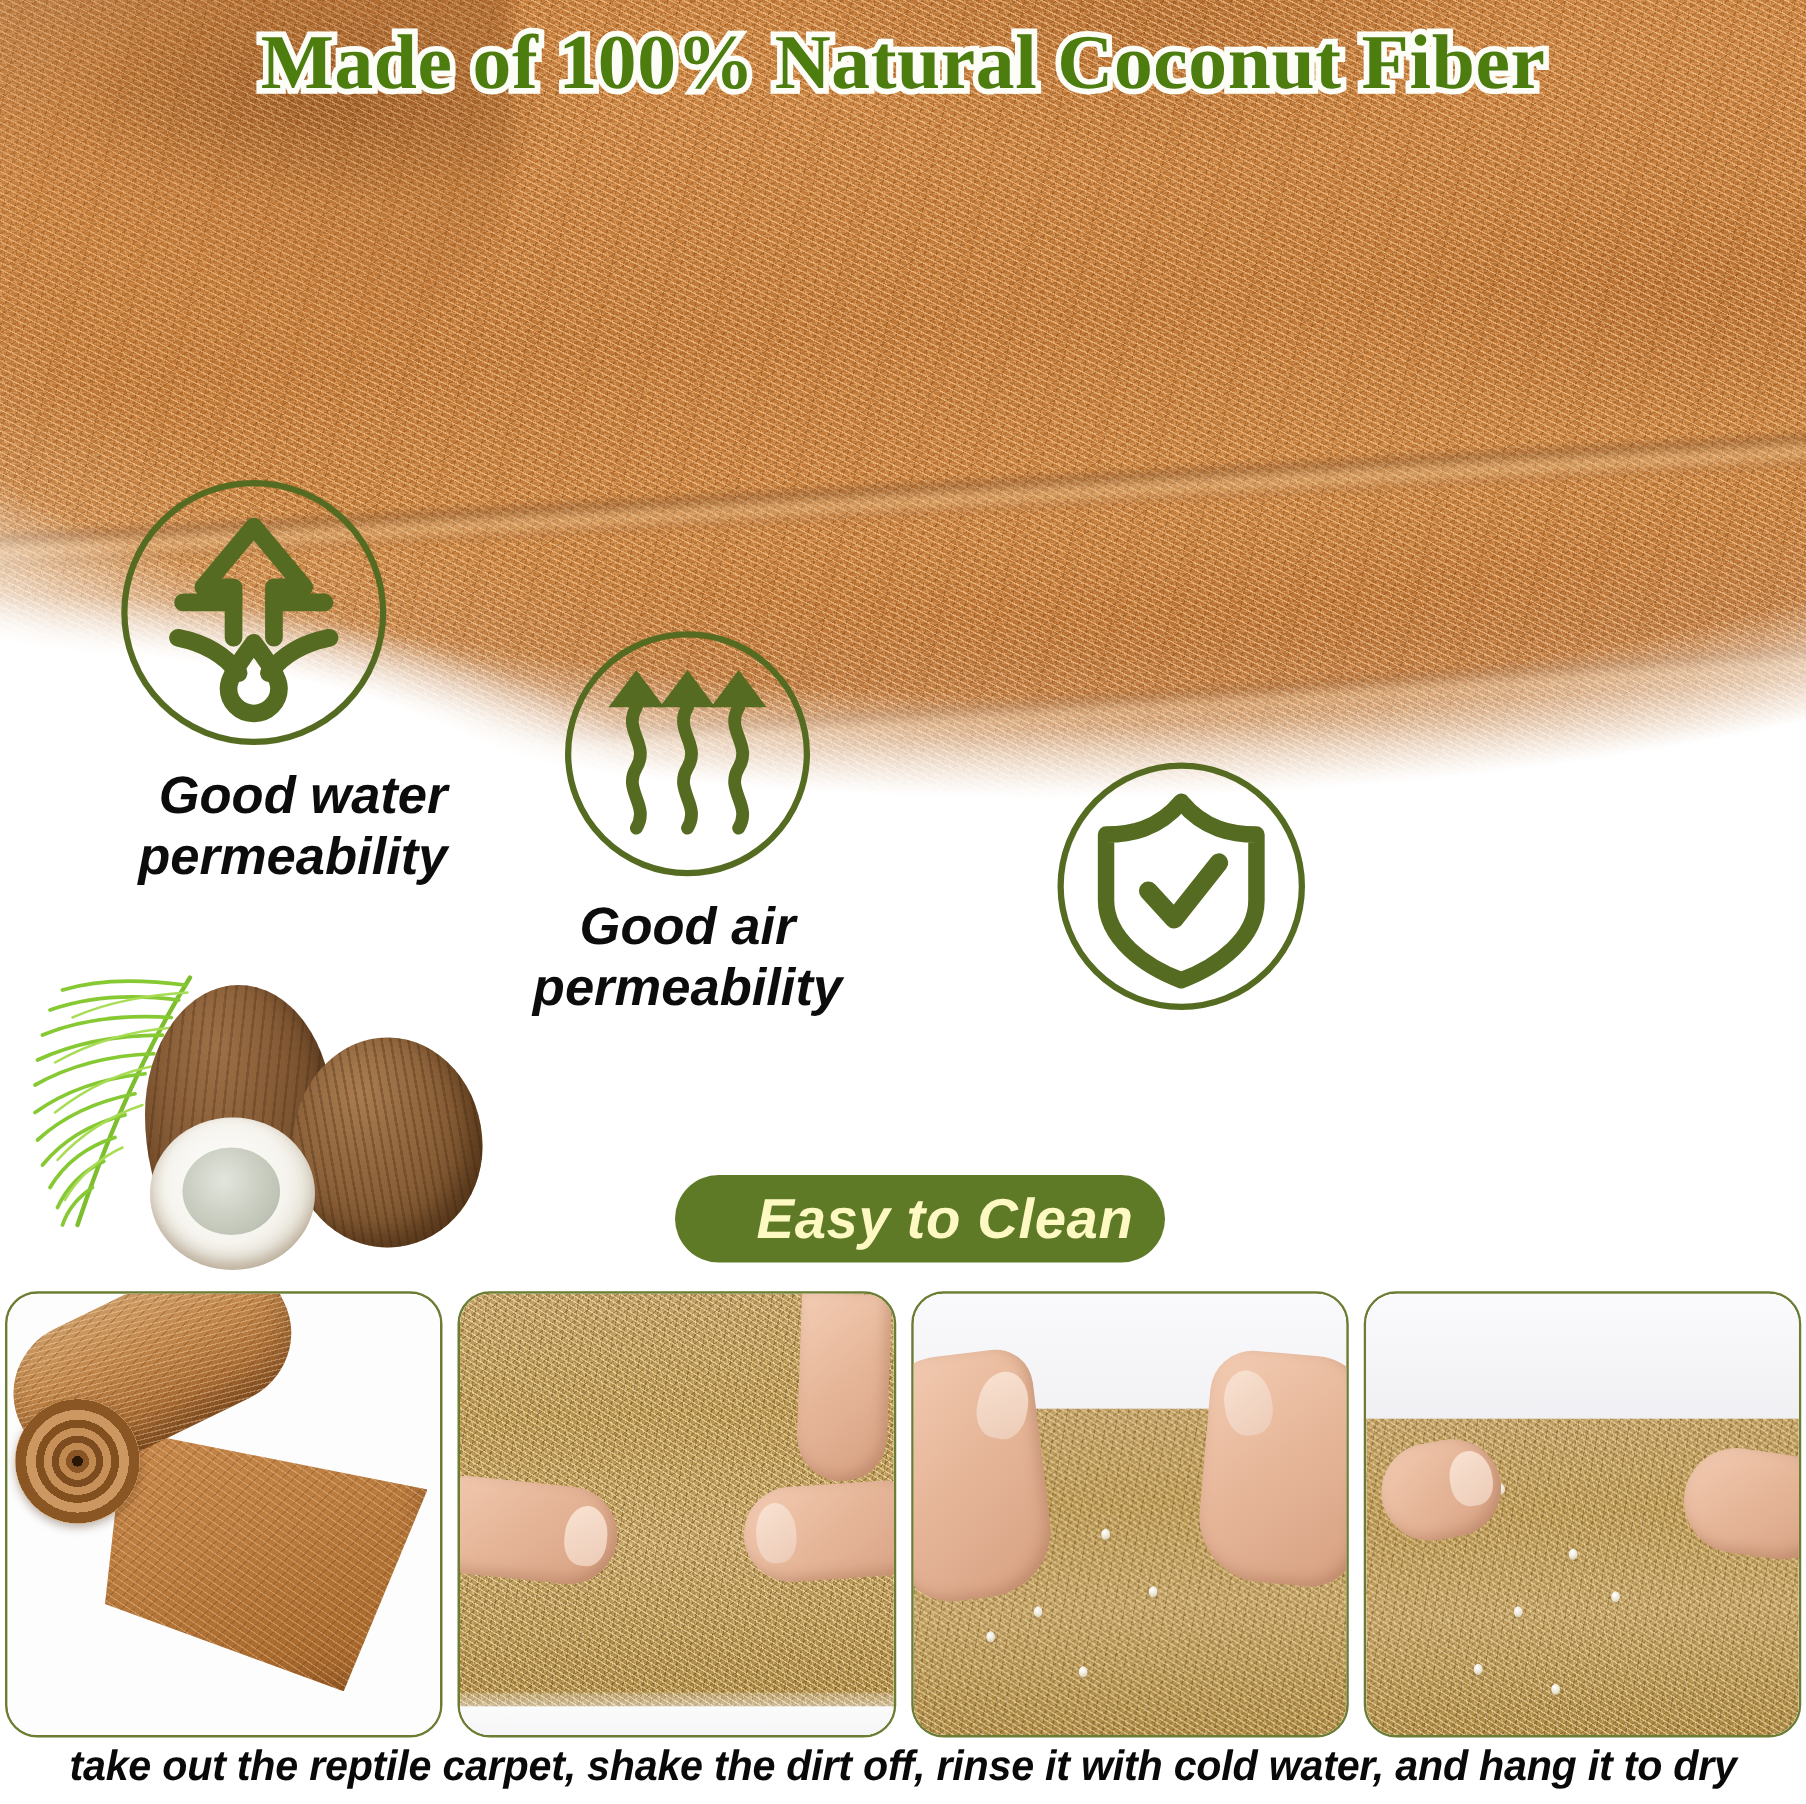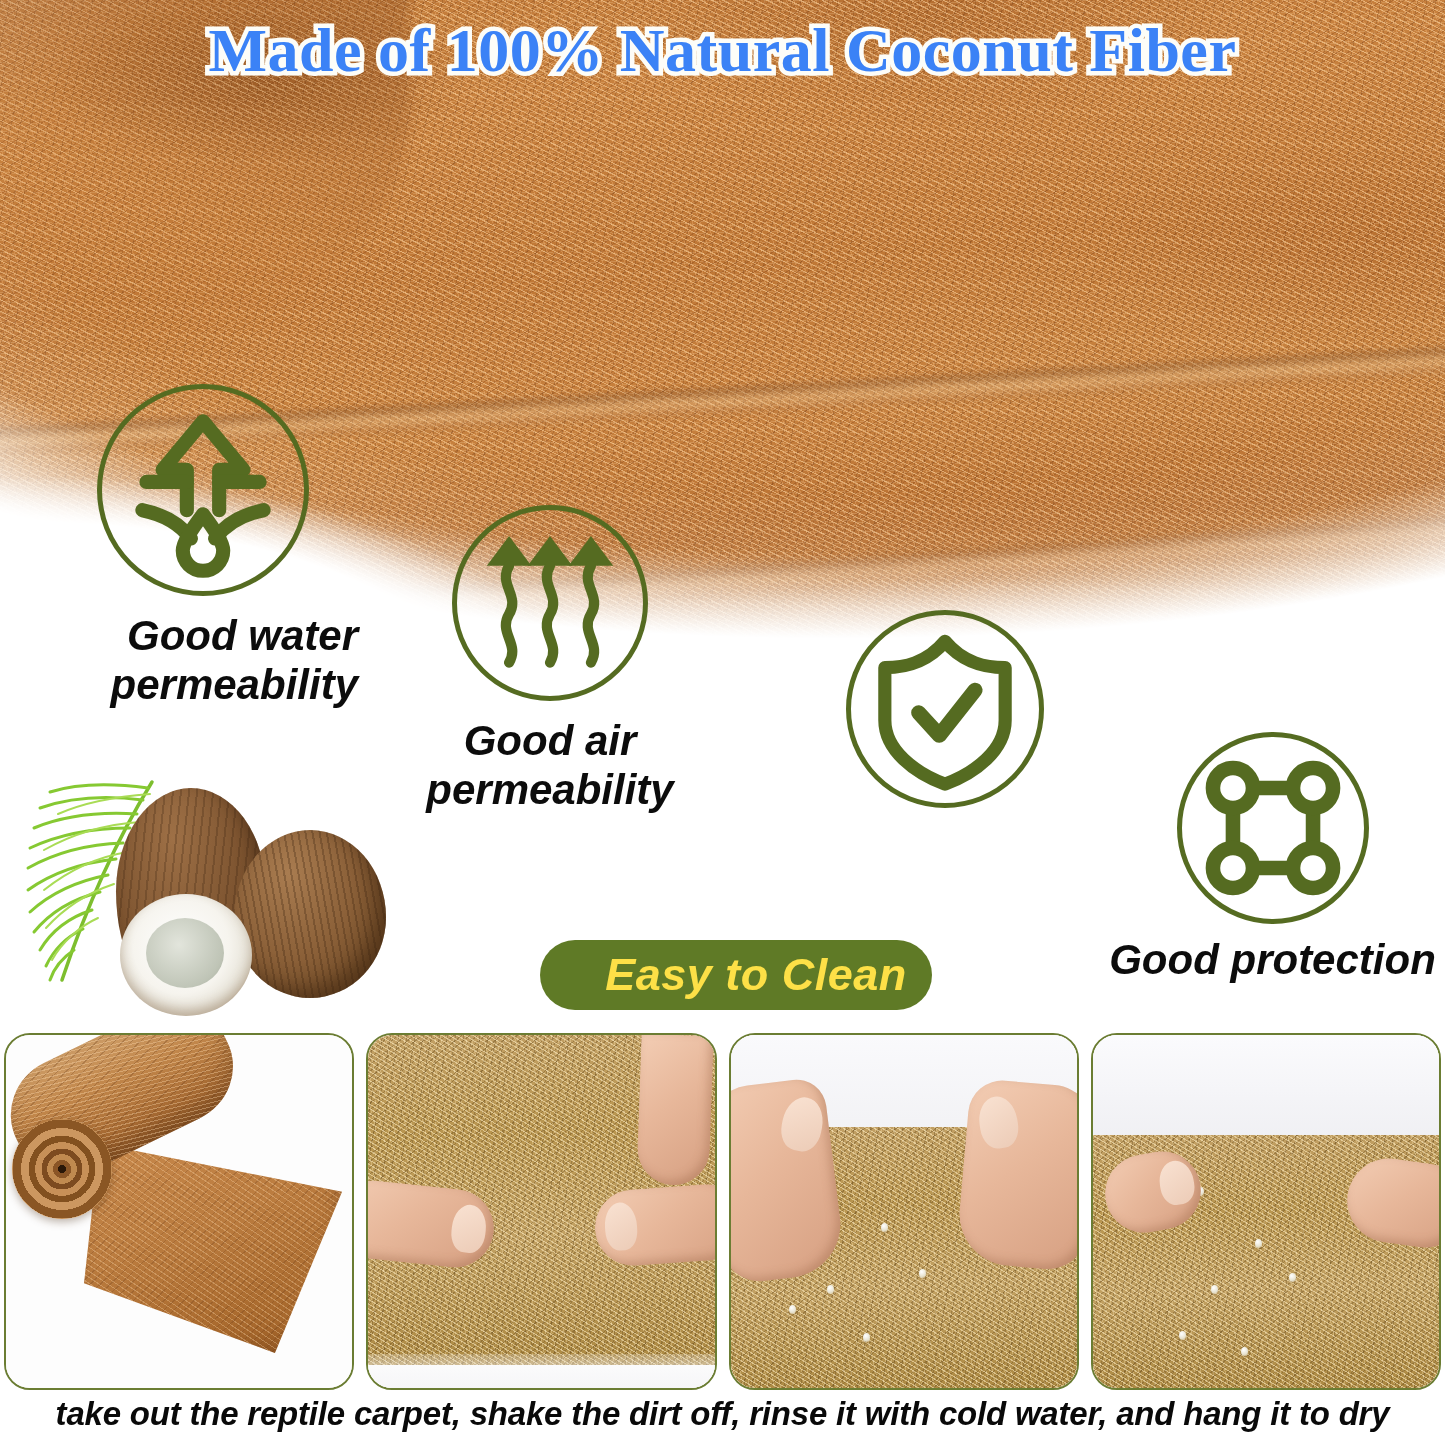--- a/index.html
+++ b/index.html
@@ -94,21 +94,21 @@
   .title {
     position: absolute;
     left: 0; top: 14px;
     width: 1445px;
     text-align: center;
     font-family: "Liberation Serif", "DejaVu Serif", serif;
     font-weight: bold;
     font-size: 62px;
     line-height: 72px;
     letter-spacing: .5px;
-    color: #3b82f6;
+    color: #4d7c0f;
     -webkit-text-stroke: 9px #fdfdf8;
     paint-order: stroke fill;
     white-space: nowrap;
   }
 
   
   .feature { position: absolute; }
   .icon-circle {
     border: 5px solid #556B21;
     border-radius: 50%;
@@ -212,21 +212,21 @@
     width: 392px; height: 70px;
     border-radius: 36px;
     background: #5F7A26;
     display: flex; align-items: center; justify-content: center;
   }
   #badge .badge-text {
     font-family: "Liberation Sans", sans-serif;
     font-weight: bold;
     font-style: italic;
     font-size: 45px;
-    color: #fde047;
+    color: #fef9c3;
     letter-spacing: .5px;
     white-space: nowrap;
     margin-left: 40px;
   }
 
   
   #strip {
     position: absolute;
     left: 0; top: 1033px;
     width: 1445px; height: 357px;
@@ -453,32 +453,20 @@
 
   <div class="feature" id="feat-deform">
     <div class="icon-circle">
       <svg class="icon-svg" viewBox="0 0 100 100" fill="none" stroke="#556B21" stroke-width="7" stroke-linecap="round" stroke-linejoin="round">
         <path d="M50 14 C60 26 72 28 82 28 L82 56 C82 72 66 84 50 90 C34 84 18 72 18 56 L18 28 C28 28 40 26 50 14 Z"></path>
         <path d="M36 52 L47 64 L66 40" stroke-width="8"></path>
       </svg>
     </div>
   </div>
 
-  <div class="feature" id="feat-protect">
-    <div class="icon-circle">
-      <svg class="icon-svg" viewBox="0 0 100 100" fill="none" stroke="#556B21" stroke-width="8" stroke-linecap="round">
-        <path d="M28 28 H72 M28 72 H72 M28 28 V72 M72 28 V72"></path>
-        <circle cx="28" cy="28" r="11" fill="#ffffff"></circle>
-        <circle cx="72" cy="28" r="11" fill="#ffffff"></circle>
-        <circle cx="28" cy="72" r="11" fill="#ffffff"></circle>
-        <circle cx="72" cy="72" r="11" fill="#ffffff"></circle>
-      </svg>
-    </div>
-    <div class="feat-label">Good protection</div>
-  </div>
 
   <div id="coconut">
     <svg class="frond" viewBox="0 0 150 220">
       <g stroke-linecap="round" fill="none">
         <path d="M142 8 C110 60 78 128 52 206" stroke="#7dbe2e" stroke-width="3.5"></path>
         <g stroke="#86c932" stroke-width="3">
           <path d="M138 14 C108 10 72 8 40 18"></path>
           <path d="M133 26 C102 22 64 22 30 34"></path>
           <path d="M127 40 C96 38 58 40 24 54"></path>
           <path d="M120 54 C90 54 54 58 20 74"></path>

